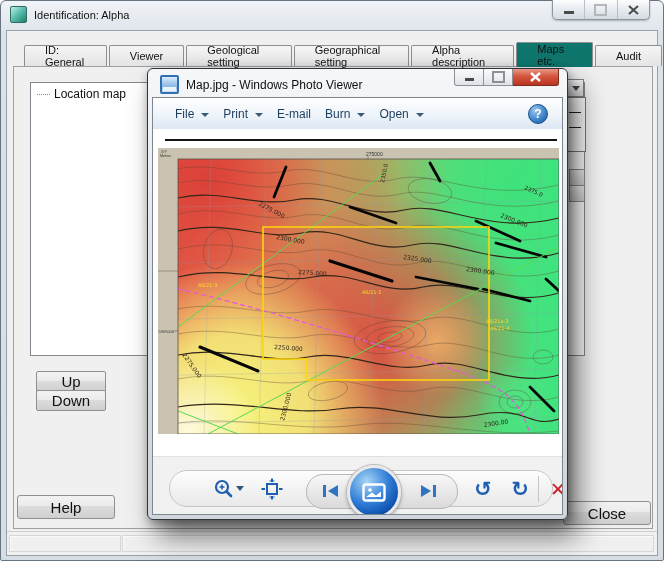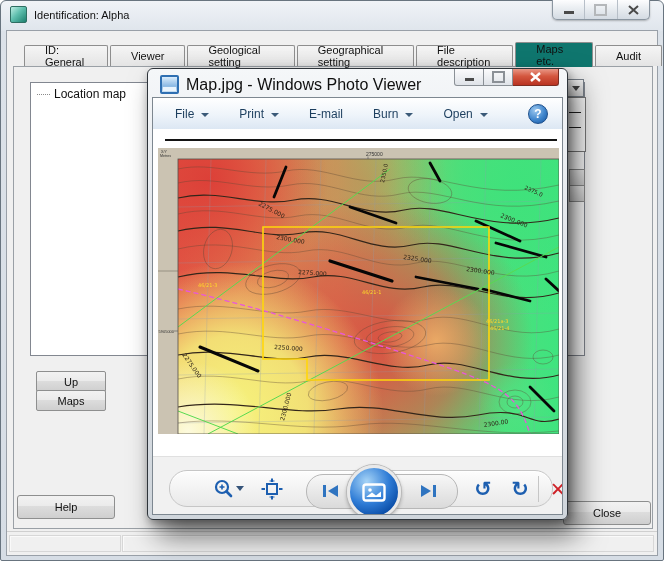--- a/index.html
+++ b/index.html
@@ -31,21 +31,21 @@
     background:linear-gradient(#f5f5f5,#e4e4e4);}
   .tab.active{height:24px;margin-top:-3px;background:#0f766e;position:relative;z-index:4;}
   .panel{position:absolute;left:13px;top:66px;width:638px;height:461px;border:1px solid #9aa0a6;
     background:#f0f0f0;z-index:2;}
 
   
   .listbox{position:absolute;left:30px;top:82px;width:553px;height:272px;background:#fff;
     border:1px solid #828790;z-index:3;}
   .tree-item{display:flex;align-items:center;padding:4px 2px 0 6px;font-size:12px;color:#111;}
   .tree-dots{width:13px;border-top:1px dotted #8a8a8a;margin-right:4px;}
-  .btn{position:absolute;font-size:11px;color:#111;text-align:center;border:1px solid #8e8f8f;
+  .btn{position:absolute;font-size:15px;color:#111;text-align:center;border:1px solid #8e8f8f;
     border-radius:3px;background:linear-gradient(#f2f2f2,#ebebeb 45%,#dddddd 46%,#cfcfcf);
     display:flex;align-items:center;justify-content:center;z-index:3;}
   .btn-up{left:36px;top:371px;width:68px;height:19px;border-radius:2px;}
   .btn-down{left:36px;top:390px;width:68px;height:19px;border-radius:2px;}
   .btn-help{left:17px;top:495px;width:96px;height:22px;}
   .btn-close{left:563px;top:501px;width:86px;height:22px;}
 
   
   .frag-combo{position:absolute;left:567px;top:79px;width:15px;height:16px;z-index:3;
     border:1px solid #7b838c;background:linear-gradient(#f4f4f4,#d9d9d9);display:flex;align-items:center;justify-content:center;}
@@ -67,32 +67,32 @@
   
   .viewer{position:absolute;left:147px;top:68px;width:419px;height:450px;z-index:10;
     border:1px solid #2e343a;border-radius:6px;
     background:linear-gradient(#f5f7f9,#e0e4e9 40%,#cfd5db);
     box-shadow:10px 16px 28px rgba(0,0,0,.55),2px 4px 10px rgba(0,0,0,.35);}
   .pv-titlebar{position:absolute;left:0;top:0;right:0;height:28px;}
   .pv-title{position:absolute;left:12px;top:6px;display:flex;align-items:center;gap:7px;}
   .pv-ico{width:15px;height:15px;border:2px solid #2f6fb2;border-radius:2px;
     background:linear-gradient(#d9ecfc,#8cb9e4 60%,#c8dff2);position:relative;}
   .pv-ico:after{content:"";position:absolute;left:1px;right:1px;bottom:1px;height:4px;background:#eaf4fd;}
-  .pv-title span{font-size:16px;color:#0f0f0f;}
+  .pv-title span{font-size:12px;color:#0f0f0f;}
   .pv-caps{position:absolute;right:8px;top:0;display:flex;}
   .pv-cap{height:16px;border:1px solid #8a9096;border-top:none;display:flex;align-items:center;justify-content:center;}
   .pv-cap.mini{width:28px;border-radius:0 0 0 3px;background:linear-gradient(#fbfbfc,#dfe3e8);}
   .pv-cap.maxi{width:28px;border-left:none;background:linear-gradient(#fbfbfc,#dfe3e8);}
   .pv-cap.closer{width:45px;border-left:none;border-radius:0 0 3px 0;border-color:#7c2d22;
     background:linear-gradient(#e99786,#d4573f 45%,#b93322);}
   .pv-inner{position:absolute;left:4px;right:4px;top:28px;bottom:4px;background:#fff;
     border:1px solid #7d8790;overflow:hidden;}
   .pv-menubar{position:absolute;left:0;right:0;top:0;height:31px;
     background:linear-gradient(#ffffff,#eef4fa 55%,#dce7f3);border-bottom:1px solid #c2cedc;
-    display:flex;align-items:center;padding-left:22px;gap:30px;}
+    display:flex;align-items:center;padding-left:22px;gap:14px;}
   .menu-item{display:flex;align-items:center;gap:7px;font-size:12px;color:#1c3e5e;}
   .menu-caret{width:0;height:0;border-left:4px solid transparent;border-right:4px solid transparent;border-top:4px solid #3b5a78;margin-top:2px;}
   .pv-help{position:absolute;right:14px;top:6px;width:18px;height:18px;border-radius:50%;
     background:radial-gradient(circle at 35% 30%,#9cc8ef,#3f85cc 55%,#15539e);color:#fff;
     font-size:12px;font-weight:bold;display:flex;align-items:center;justify-content:center;
     border:1px solid #1d4f8c;}
   .pv-content{position:absolute;left:0;right:0;top:31px;height:329px;background:#fff;}
   .map-topline{position:absolute;left:12px;top:10px;width:392px;height:2px;background:#141414;}
   .map-svg{position:absolute;left:5px;top:19px;}
 
@@ -136,36 +136,36 @@
     </div>
   </div>
 
   <div class="client-bg"></div>
 
   <div class="tabs">
     <div class="tab">ID: General</div>
     <div class="tab">Viewer</div>
     <div class="tab">Geological setting</div>
     <div class="tab">Geographical setting</div>
-    <div class="tab">File description</div>
+    <div class="tab">Alpha description</div>
     <div class="tab active">Maps etc.</div>
     <div class="tab">Audit</div>
   </div>
 
   <div class="panel"></div>
 
   <div class="listbox">
     <div class="tree-item">
       <span class="tree-dots"></span>
       <span>Location map</span>
     </div>
   </div>
 
   <div class="btn btn-up">Up</div>
-  <div class="btn btn-down">Maps</div>
+  <div class="btn btn-down">Down</div>
   <div class="btn btn-help">Help</div>
   <div class="btn btn-close">Close</div>
 
   <div class="frag-combo">
     <div class="tri-down"></div>
   </div>
   <div class="frag-field">
       <i></i>
       <i></i>
     </div>

